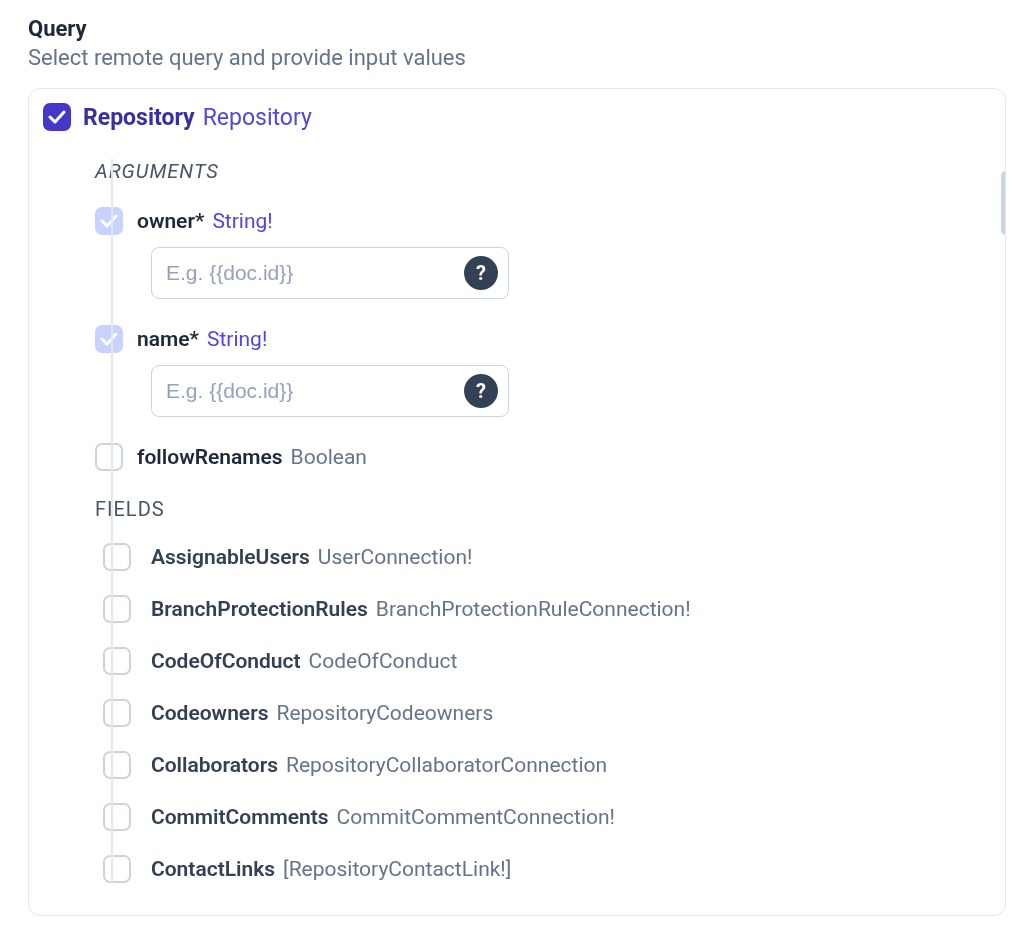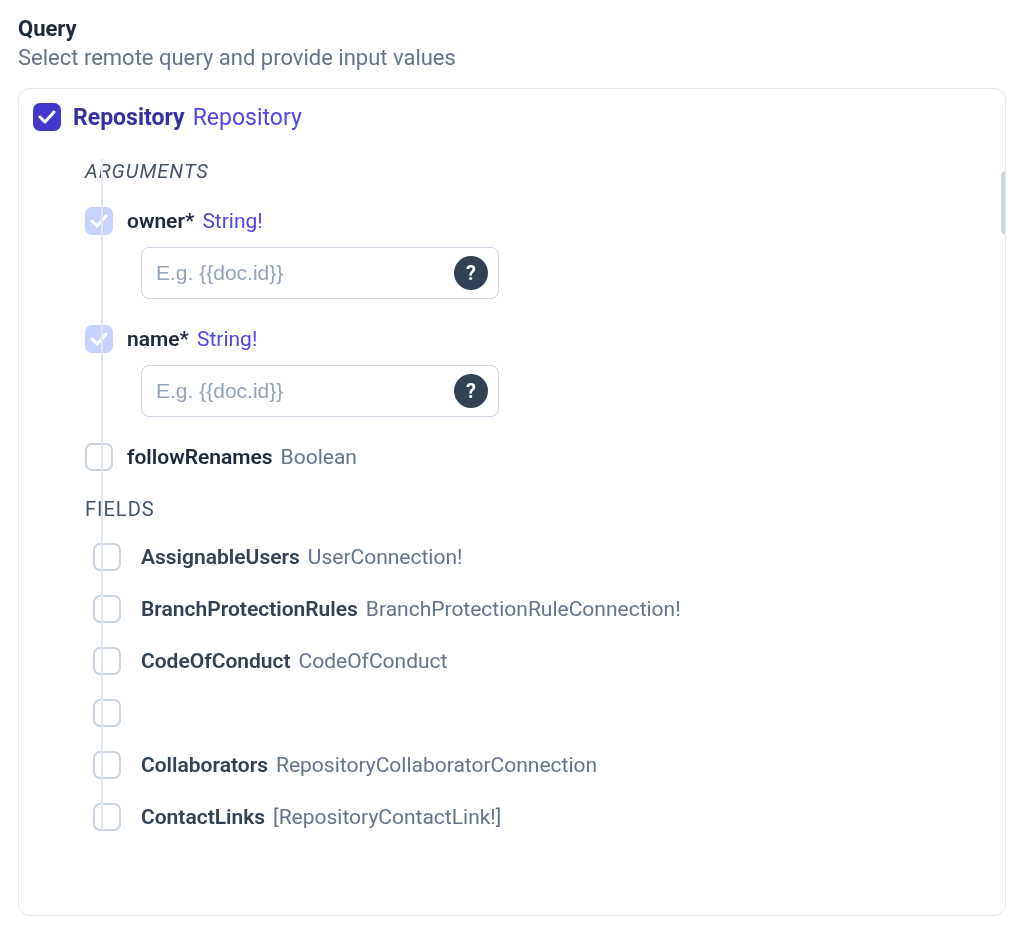--- a/index.html
+++ b/index.html
@@ -7,21 +7,21 @@
       padding: 0;
       box-sizing: border-box;
     }
     body {
       font-family: -apple-system, BlinkMacSystemFont, "Segoe UI", Roboto, Helvetica, Arial, sans-serif;
       width: 1024px;
       background: #fff;
       color: #1f2937;
     }
     .container {
-      padding: 16px 18px 0 18px;
+      padding: 16px 18px 0 28px;
     }
     .page-title {
       font-size: 22px;
       font-weight: 700;
       color: #1e293b;
       margin-bottom: 4px;
     }
     .page-subtitle {
       font-size: 22px;
       font-weight: 400;
@@ -288,26 +288,37 @@
       </div>
       <div class="field-row">
         <span class="cb outline"></span>
         <span>
           <span class="field-label">CodeOfConduct</span>
           <span class="field-type">CodeOfConduct</span>
         </span>
       </div>
       <div class="field-row">
         <span class="cb outline"></span>
+        <span>
+          <span class="field-label">Codeowners</span>
+          <span class="field-type">RepositoryCodeowners</span>
+        </span>
       </div>
       <div class="field-row">
         <span class="cb outline"></span>
         <span>
           <span class="field-label">Collaborators</span>
           <span class="field-type">RepositoryCollaboratorConnection</span>
+        </span>
+      </div>
+      <div class="field-row">
+        <span class="cb outline"></span>
+        <span>
+          <span class="field-label">CommitComments</span>
+          <span class="field-type">CommitCommentConnection!</span>
         </span>
       </div>
       <div class="field-row">
         <span class="cb outline"></span>
         <span>
           <span class="field-label">ContactLinks</span>
           <span class="field-type">[RepositoryContactLink!]</span>
         </span>
       </div>
 

